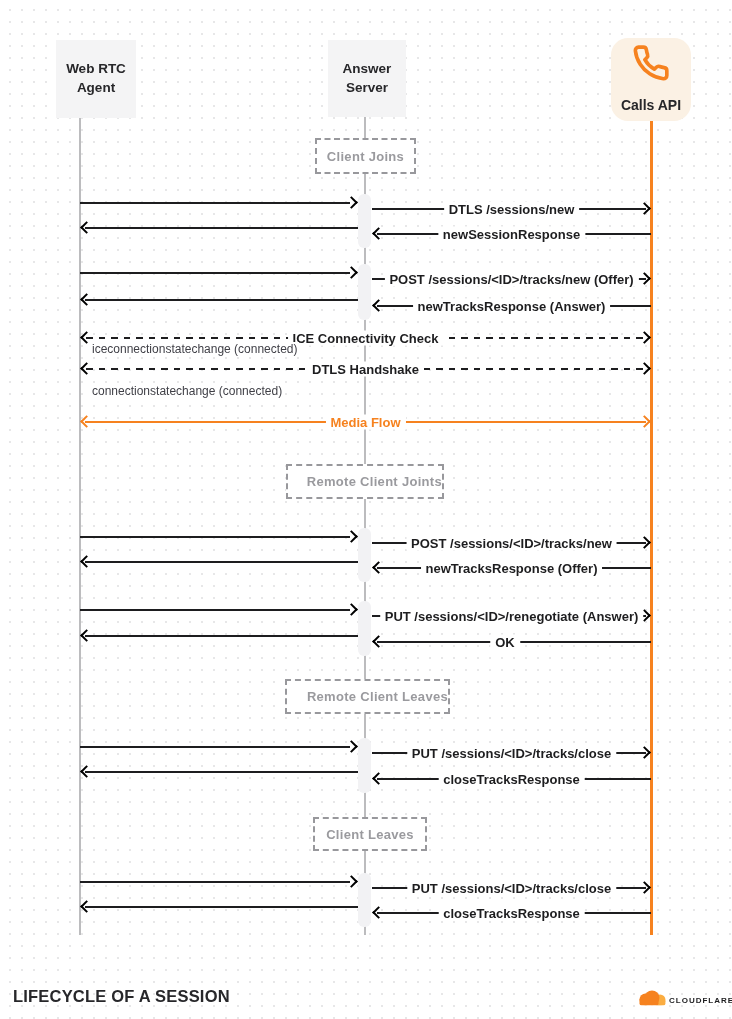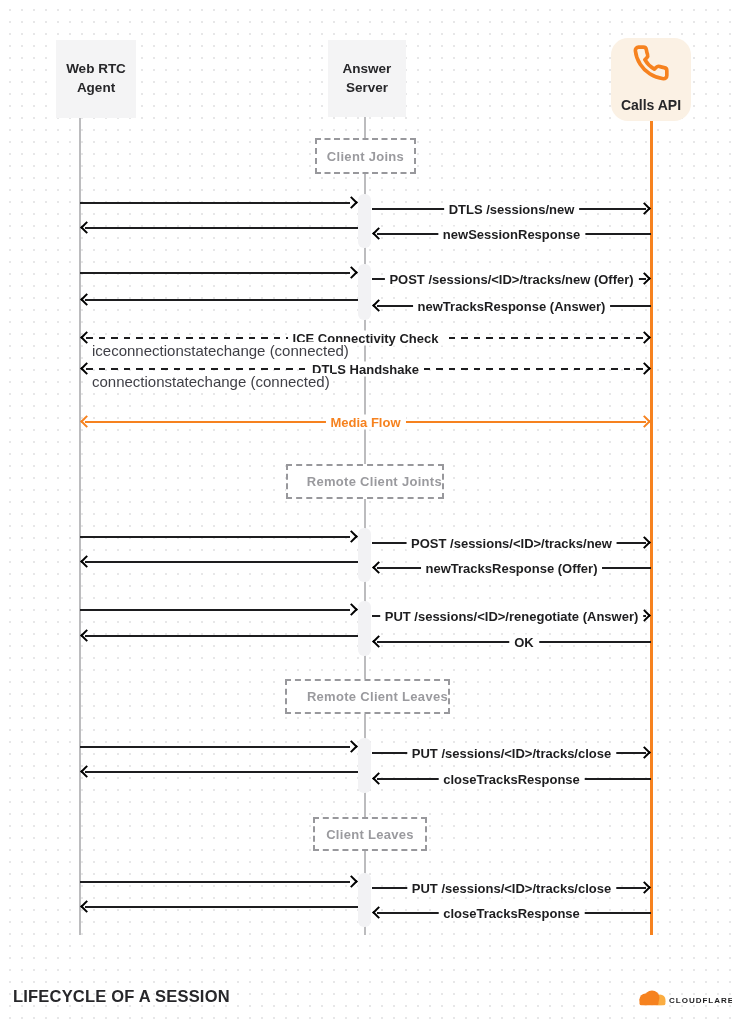--- a/index.html
+++ b/index.html
@@ -35,21 +35,21 @@
   .chev.r{border-top:2.5px solid;border-right:2.5px solid;transform:rotate(45deg);}
   .chev.l{border-top:2.5px solid;border-left:2.5px solid;transform:rotate(-45deg);}
   .chev.orange{border-color:#F6821F;}
   .msglabel{
     position:absolute;z-index:4;transform:translate(-50%,-50%);
     background:#fff;padding:0 5px;font-weight:bold;font-size:13px;
     color:#1d1d1f;white-space:nowrap;
   }
   .msglabel.orange{color:#F6821F;}
   .sublabel{
-    position:absolute;z-index:4;font-size:15px;font-weight:normal;
+    position:absolute;z-index:4;font-size:12px;font-weight:normal;
     color:#3f3f46;background:#fff;padding:0 2px;white-space:nowrap;
   }
   .footer-title{
     position:absolute;left:13px;top:987px;z-index:5;
     font-size:16.5px;font-weight:bold;letter-spacing:.2px;color:#27272a;
   }
   .brand{position:absolute;left:636px;top:989px;z-index:5;display:flex;align-items:center;gap:3px;}
   .brand-text{font-size:8px;font-weight:bold;letter-spacing:1px;color:#1d1d1f;}
 </style>
 </head>
@@ -121,21 +121,21 @@
       <div class="chev l" style="left:82px;top:295.4px;"></div>
       <div class="msgline dashed" style="left:86px;top:336.75px;width:559px;"></div>
       <div class="chev l" style="left:82px;top:333.4px;"></div>
       <div class="chev r" style="left:640px;top:333.4px;"></div>
       <div class="msglabel" style="left:365.5px;top:338px;">ICE Connectivity Check</div>
       <div class="sublabel" style="left:90px;top:341.5px;">iceconnectionstatechange (connected)</div>
       <div class="msgline dashed" style="left:86px;top:367.75px;width:559px;"></div>
       <div class="chev l" style="left:82px;top:364.4px;"></div>
       <div class="chev r" style="left:640px;top:364.4px;"></div>
       <div class="msglabel" style="left:365.5px;top:369px;">DTLS Handshake</div>
-      <div class="sublabel" style="left:90px;top:373px;">connectionstatechange (connected)</div>
+      <div class="sublabel" style="left:90px;top:384px;">connectionstatechange (connected)</div>
       <div class="msgline orange" style="left:85px;top:420.75px;width:561px;"></div>
       <div class="chev l orange" style="left:82px;top:417.4px;"></div>
       <div class="chev r orange" style="left:640px;top:417.4px;"></div>
       <div class="msglabel orange" style="left:365.5px;top:422px;">Media Flow</div>
       <div class="msgline" style="left:80px;top:535.75px;width:270px;"></div>
       <div class="chev r" style="left:347px;top:532.4px;"></div>
       <div class="msgline" style="left:372px;top:541.75px;width:274px;"></div>
       <div class="chev r" style="left:640px;top:538.4px;"></div>
       <div class="msglabel" style="left:511.5px;top:543px;">POST /sessions/&lt;ID&gt;/tracks/new</div>
       <div class="msgline" style="left:377px;top:566.75px;width:274px;"></div>
@@ -143,21 +143,21 @@
       <div class="msglabel" style="left:511.5px;top:568px;">newTracksResponse (Offer)</div>
       <div class="msgline" style="left:85px;top:560.75px;width:273px;"></div>
       <div class="chev l" style="left:82px;top:557.4px;"></div>
       <div class="msgline" style="left:80px;top:608.75px;width:270px;"></div>
       <div class="chev r" style="left:347px;top:605.4px;"></div>
       <div class="msgline" style="left:372px;top:614.75px;width:274px;"></div>
       <div class="chev r" style="left:640px;top:611.4px;"></div>
       <div class="msglabel" style="left:511.5px;top:616px;">PUT /sessions/&lt;ID&gt;/renegotiate (Answer)</div>
       <div class="msgline" style="left:377px;top:640.75px;width:274px;"></div>
       <div class="chev l" style="left:374px;top:637.4px;"></div>
-      <div class="msglabel" style="left:524px;top:642px;">OK</div>
+      <div class="msglabel" style="left:505px;top:642px;">OK</div>
       <div class="msgline" style="left:85px;top:634.75px;width:273px;"></div>
       <div class="chev l" style="left:82px;top:631.4px;"></div>
       <div class="msgline" style="left:80px;top:745.75px;width:270px;"></div>
       <div class="chev r" style="left:347px;top:742.4px;"></div>
       <div class="msgline" style="left:372px;top:751.75px;width:274px;"></div>
       <div class="chev r" style="left:640px;top:748.4px;"></div>
       <div class="msglabel" style="left:511.5px;top:753px;">PUT /sessions/&lt;ID&gt;/tracks/close</div>
       <div class="msgline" style="left:377px;top:777.75px;width:274px;"></div>
       <div class="chev l" style="left:374px;top:774.4px;"></div>
       <div class="msglabel" style="left:511.5px;top:779px;">closeTracksResponse</div>

